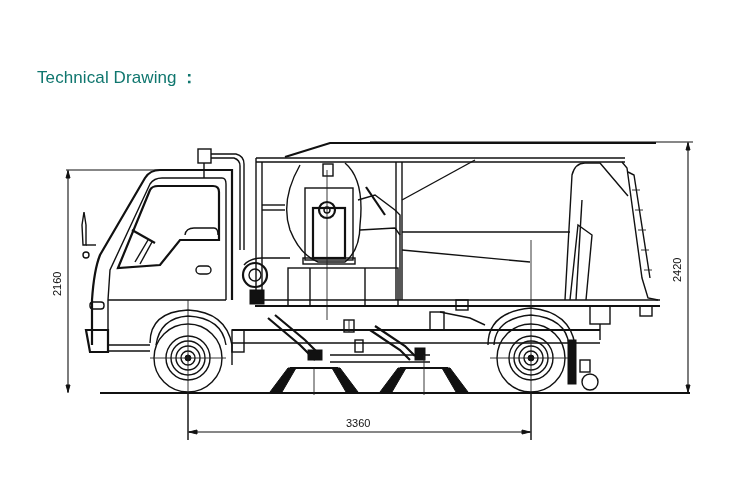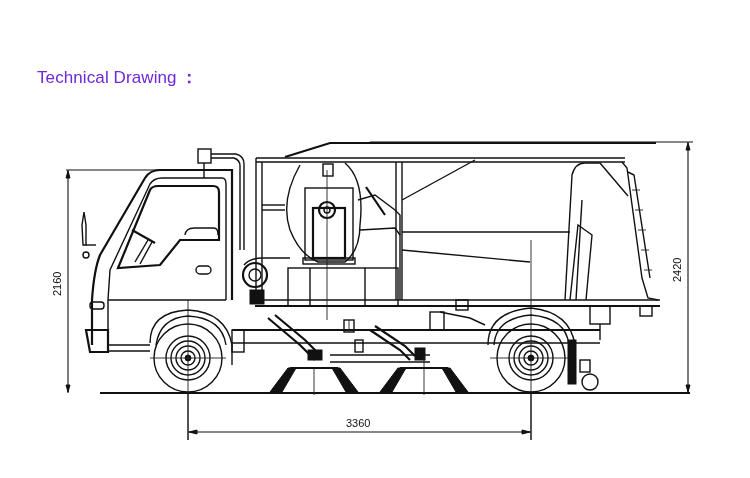--- a/index.html
+++ b/index.html
@@ -1,17 +1,17 @@
 <!DOCTYPE html>
 <html><head>
   <meta charset="utf-8">
   <style>
     html, body { margin: 0; padding: 0; background: #ffffff; }
     body { width: 750px; height: 478px; position: relative; overflow: hidden; font-family: "Liberation Sans", sans-serif; }
-    .title { position: absolute; left: 37px; top: 66px; font-size: 17px; color: #6d28d9; letter-spacing: 0.1px; }
+    .title { position: absolute; left: 37px; top: 66px; font-size: 17px; color: #0f766e; letter-spacing: 0.1px; }
     .title .colon { font-weight: bold; margin-left: 4px; }
     svg.drawing { position: absolute; left: 0; top: 0; }
     .ln { stroke: #111; fill: none; stroke-width: 1.4; }
     .thk { stroke: #111; fill: none; stroke-width: 2.2; }
     .thn { stroke: #222; fill: none; stroke-width: 0.9; }
     .dim { stroke: #111; fill: none; stroke-width: 1.1; }
     .blk { fill: #111; stroke: #111; stroke-width: 1; }
     .dimtext { font-family: "Liberation Sans Narrow", "Liberation Sans", sans-serif; font-size: 11px; fill: #111; }
   </style>
 </head>

